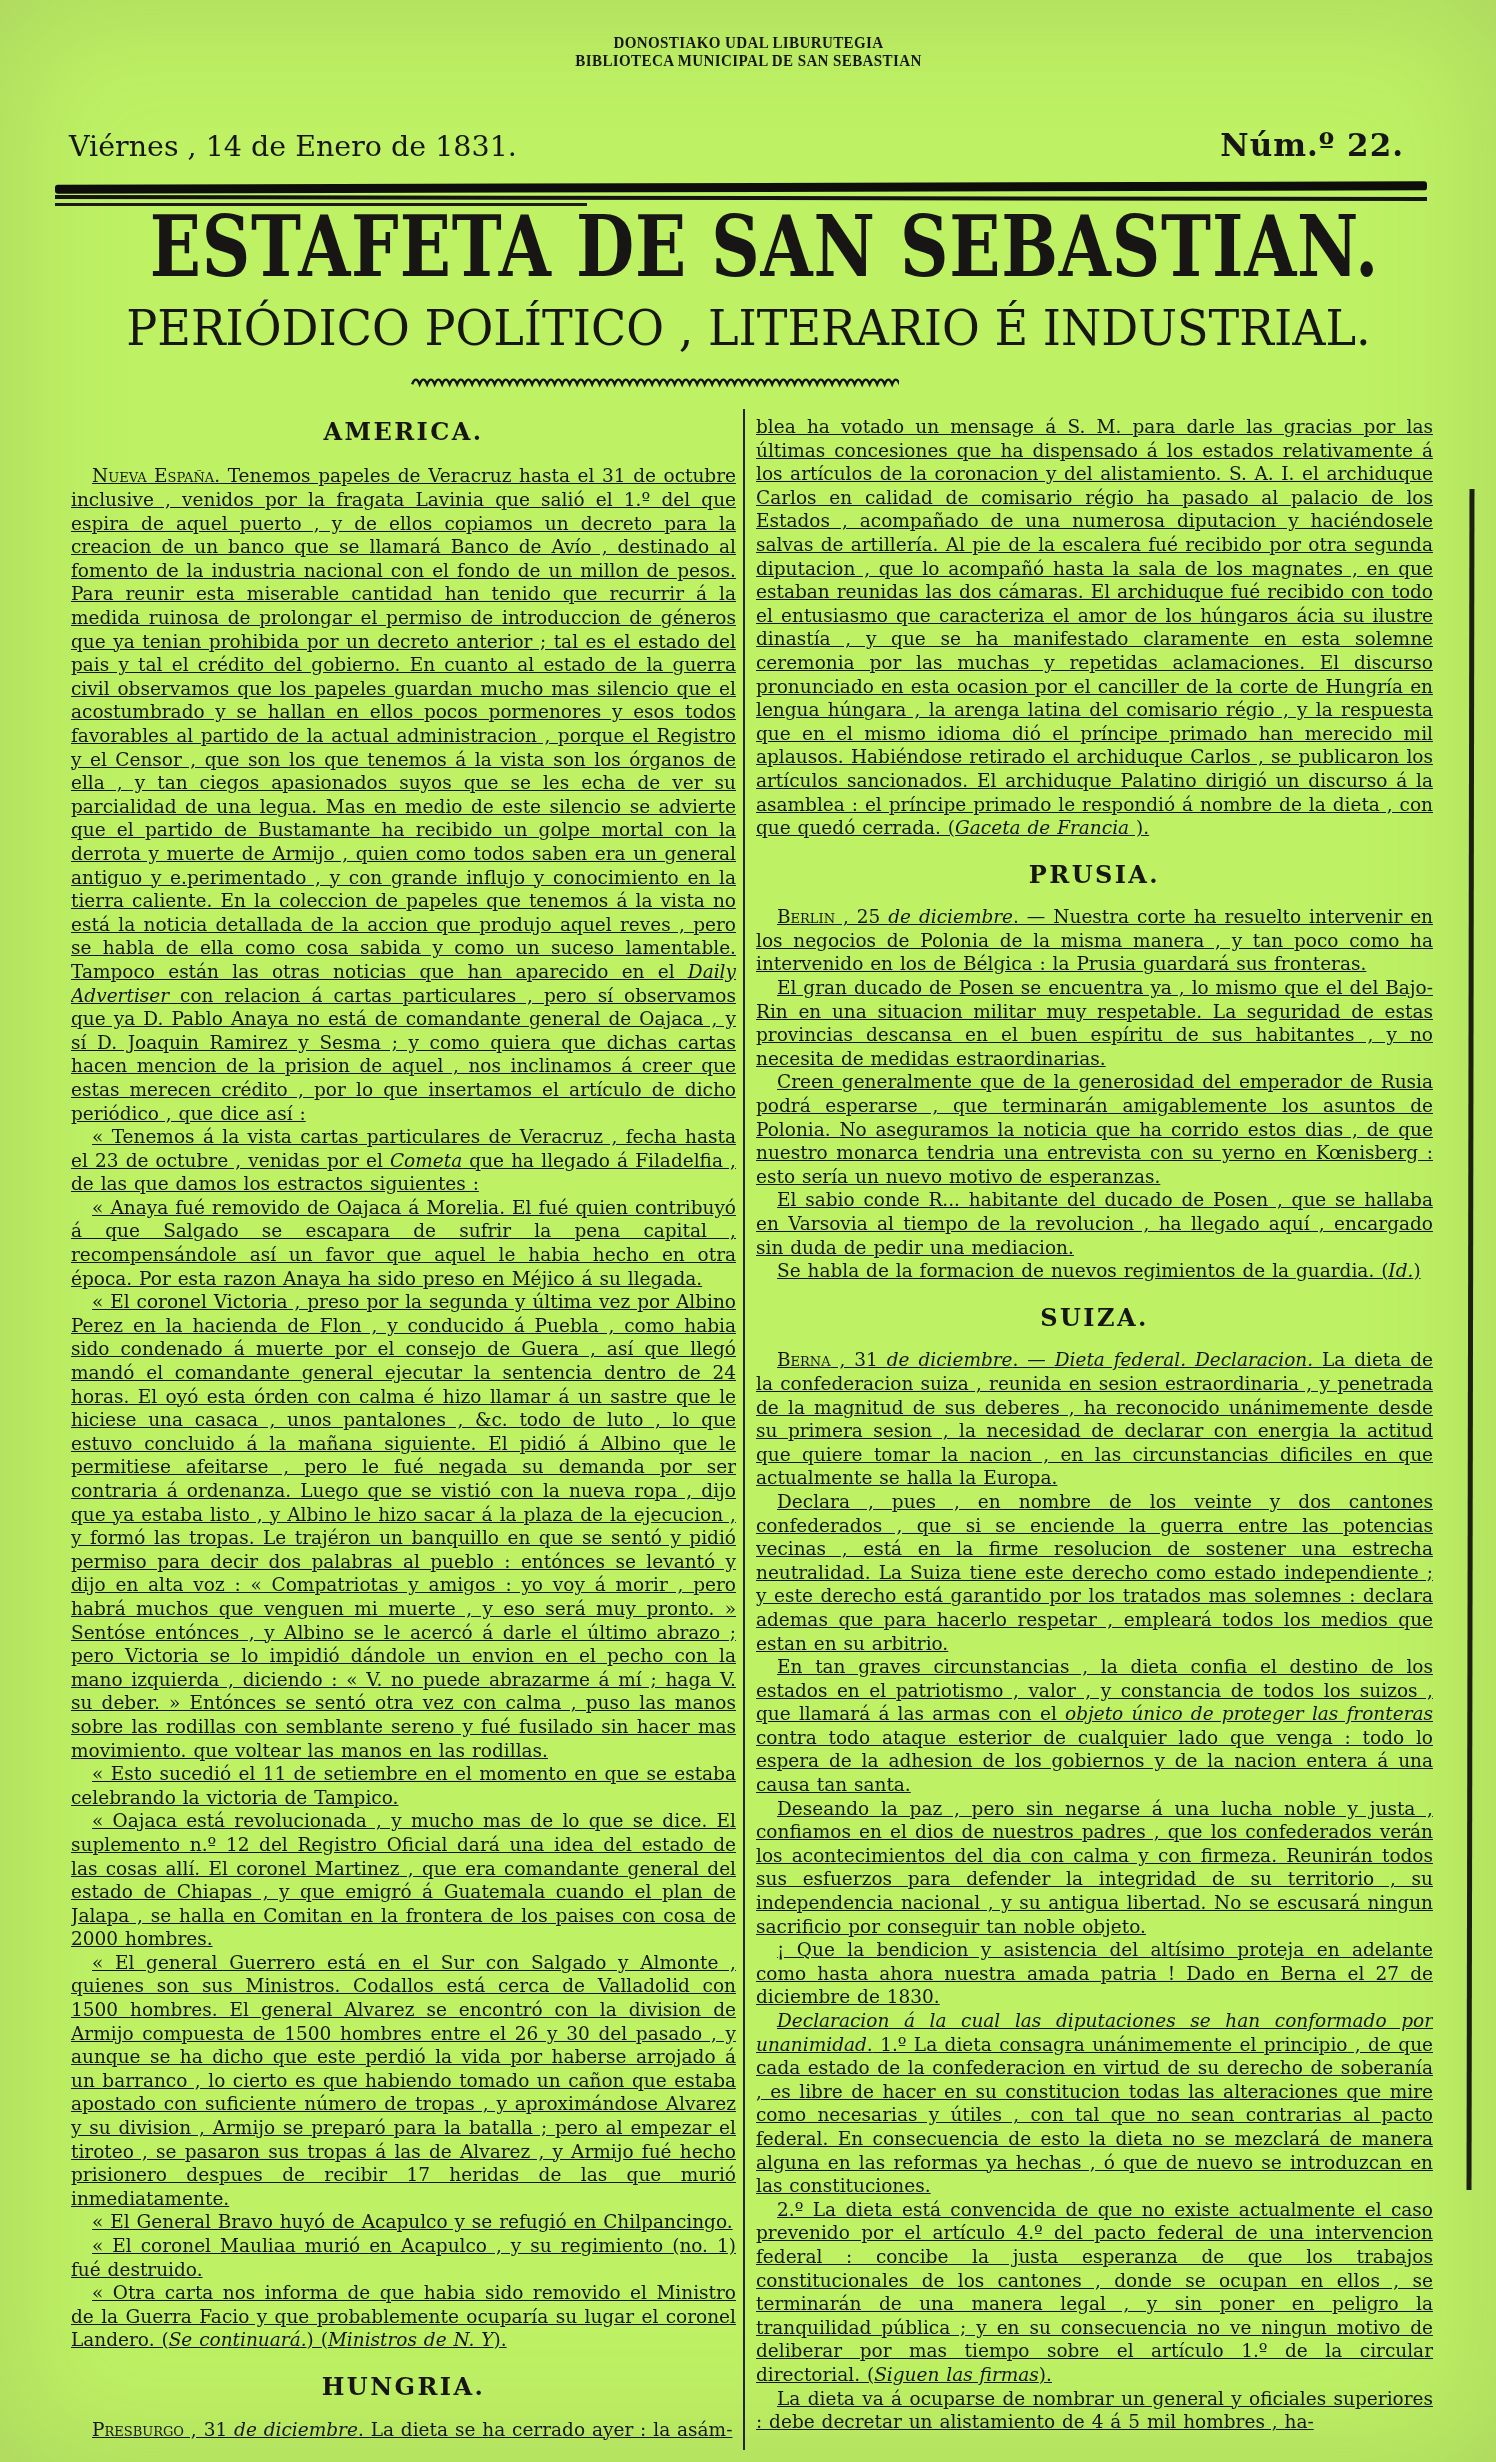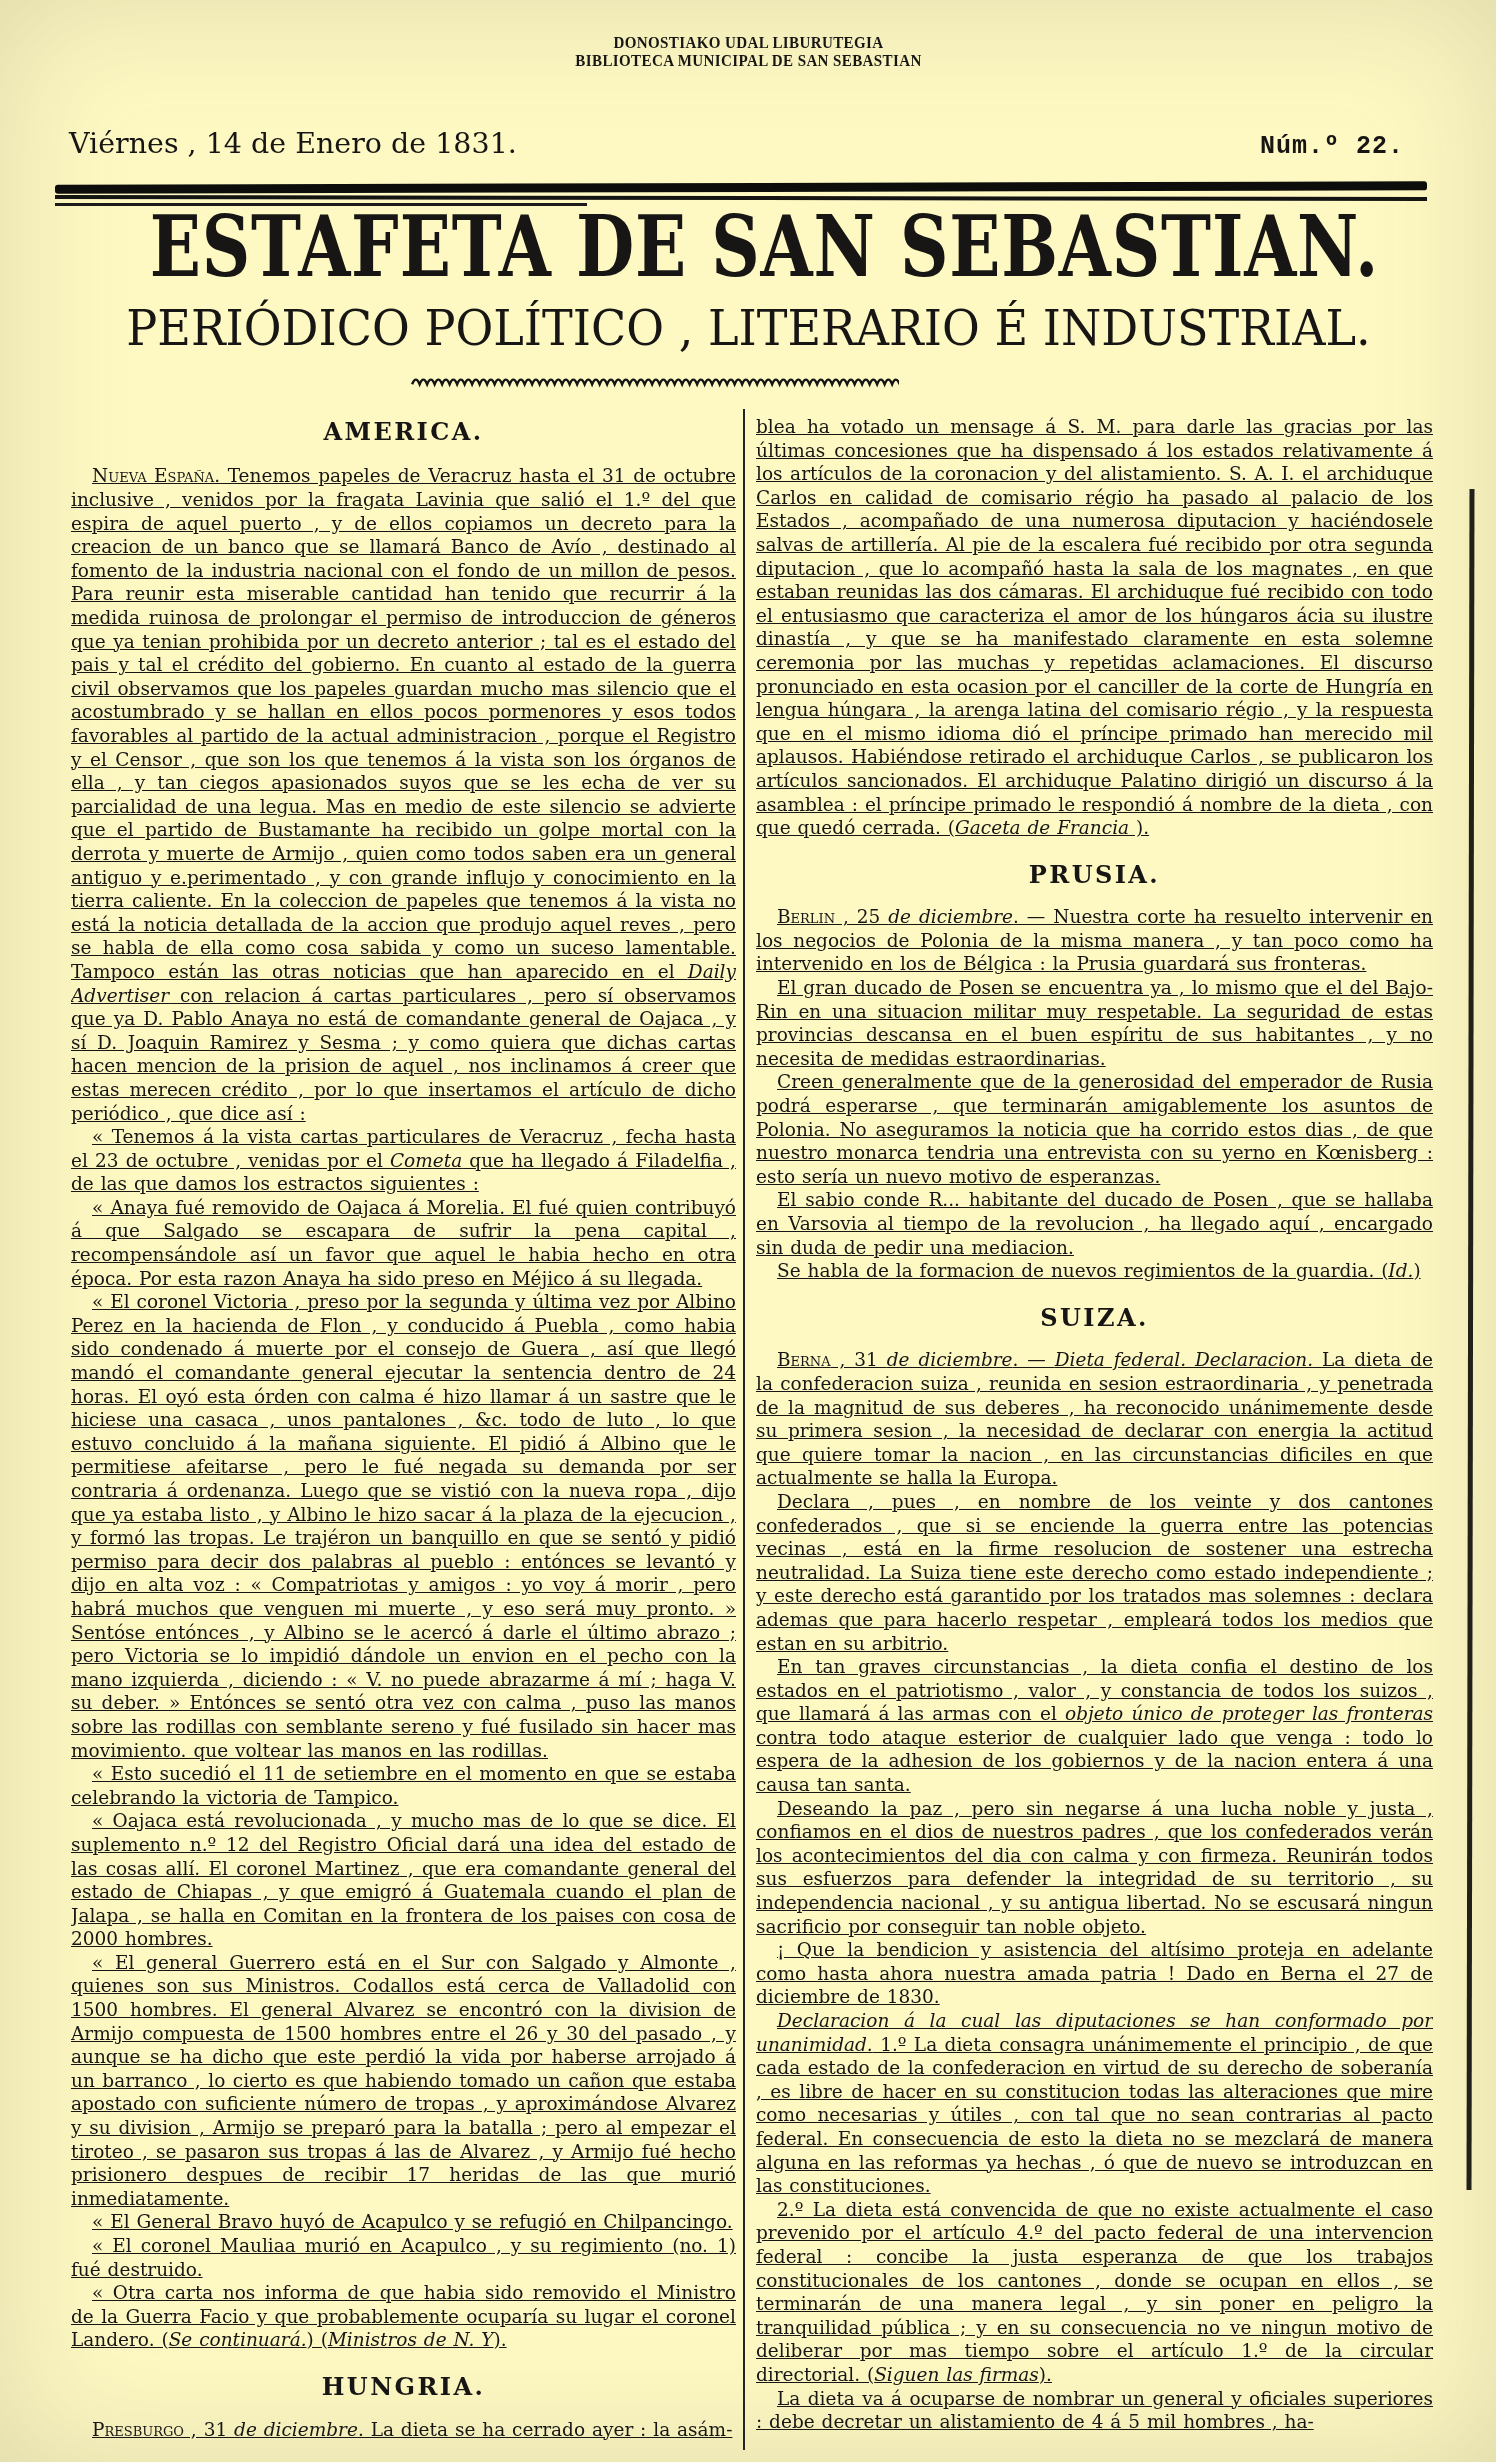--- a/index.html
+++ b/index.html
@@ -1,35 +1,35 @@
 <!DOCTYPE html>
 <html style="font-size:15px"><head>
 <meta charset="utf-8">
 <style>
   html,body{margin:0;padding:0;background:#cfccc3;}
   .page{
     position:relative;width:1497px;height:2462px;margin:0 auto;
-    background:#fef9c3;color:#171614;overflow:hidden;
+    background:#bef264;color:#171614;overflow:hidden;
     box-shadow:inset 0 0 133px rgba(95,88,70,.20);
     font-family:"DejaVu Serif", serif;
   }
   
   .lib-header{
     position:absolute;top:34px;left:0;width:100%;text-align:center;
     font-family:"Liberation Serif", serif;font-weight:bold;
     font-size:16px;line-height:18px;letter-spacing:0.4px;
     transform:scaleX(.94);
   }
   
   .date-row{
     position:absolute;top:127px;left:69px;width:1335px;
     display:flex;justify-content:space-between;align-items:baseline;
     font-size:28.5px;
   }
-  .issue{font-weight:bold;font-size:25px;letter-spacing:1px;font-family:Liberation Mono, monospace;}
+  .issue{font-weight:bold;font-size:31px;letter-spacing:1px;}
   
   .rule-a{position:absolute;left:55px;top:183px;width:1372px;height:8.6px;background:#0d0d0c;border-radius:2.9px;transform:rotate(-.14deg);}
   .rule-b{position:absolute;left:55px;top:196px;width:1372px;height:3.8px;background:#141413;transform:rotate(.08deg);}
   .rule-c{position:absolute;left:55px;top:203px;width:532px;height:2.9px;background:#1c1b19;}
   
   .main-title{
     position:absolute;top:205px;left:0;width:100%;text-align:center;
     font-weight:bold;font-size:84px;line-height:1;letter-spacing:1px;
     transform:scaleX(.80);white-space:nowrap;
   }

